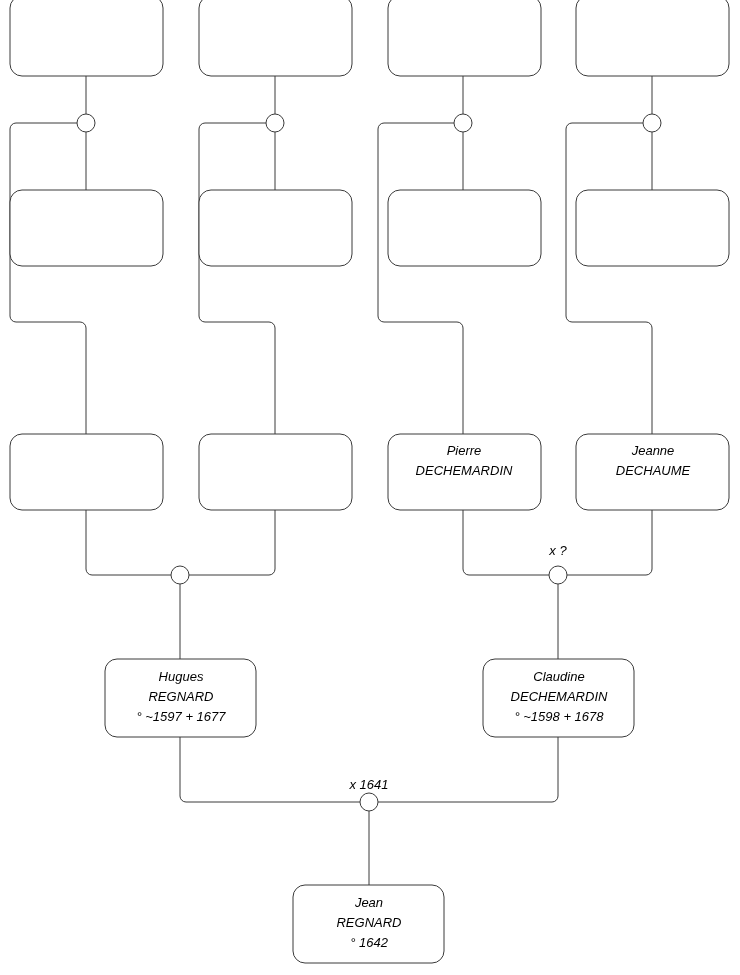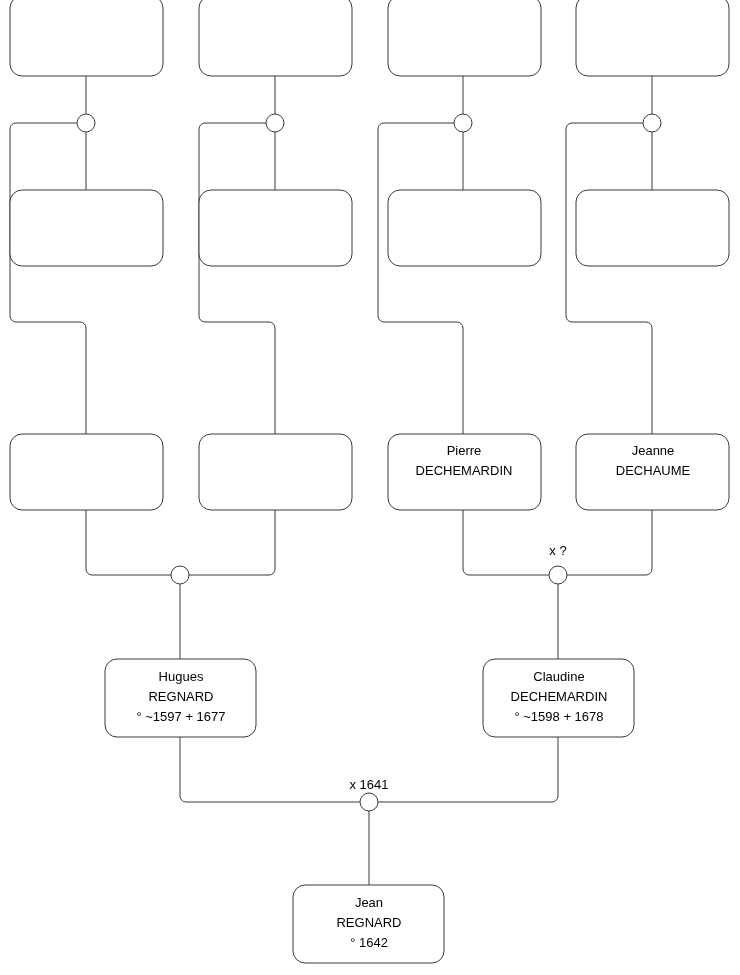--- a/index.html
+++ b/index.html
@@ -10,20 +10,21 @@
   body {
     width: 740px;
     height: 975px;
     font-family: "Liberation Sans", sans-serif;
     overflow: hidden;
   }
   #chart-root {
     position: relative;
     width: 684px;
     height: 975px;
+    font-style: italic;
   }
   svg#tree-svg {
     display: block;
     width: 740px;
     height: 975px;
   }
   .person-box {
     fill: #ffffff;
     stroke: #3a3a3a;
     stroke-width: 1;

